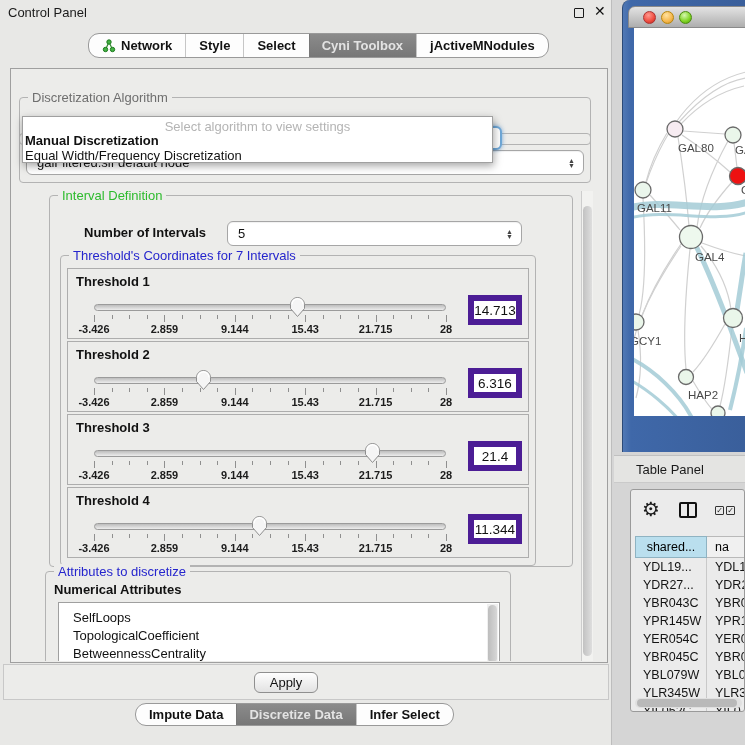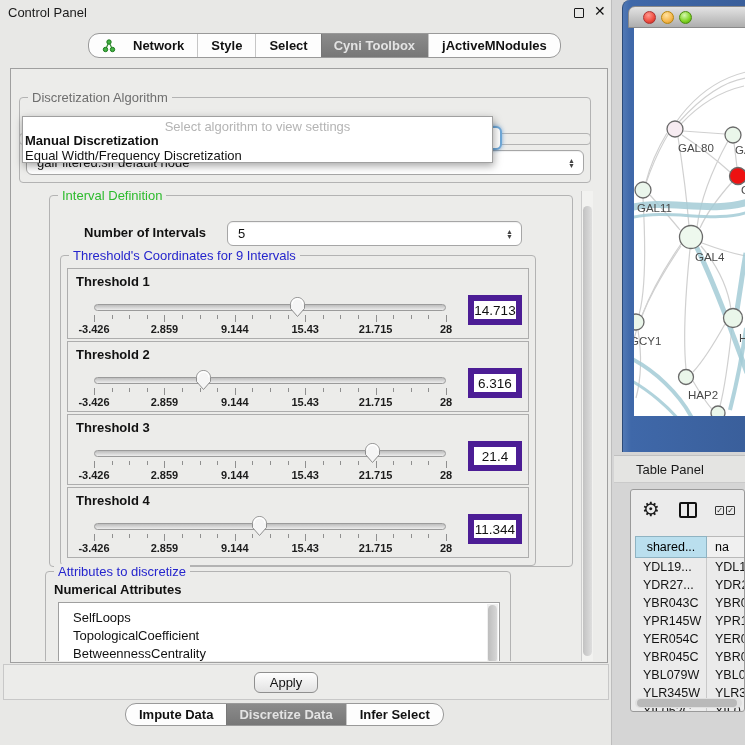--- a/index.html
+++ b/index.html
@@ -12,26 +12,26 @@
     background:#e8e8e6; border-right:1px solid #bdbdbd; }
   .cp-titlebar { position:absolute; left:0; top:0; width:100%; height:24px; }
   .cp-title { position:absolute; left:8px; top:5px; font-size:13px; color:#1a1a1a; }
   .float-box { position:absolute; left:574px; top:8px; width:10px; height:10px;
     border:1.5px solid #1a1a1a; border-radius:1px; cursor:pointer; }
   .close-x { position:absolute; left:594px; top:3px; font-size:14px; font-weight:bold; color:#111; cursor:pointer; }
 
   
   .seg { position:absolute; display:flex; align-items:stretch; background:#fdfdfd;
     border:1px solid #999; border-radius:11px; overflow:hidden; }
-  .seg .segitem { display:flex; align-items:center; gap:17px; padding:0 13px;
+  .seg .segitem { display:flex; align-items:center; gap:5px; padding:0 13px;
     font-size:13px; font-weight:600; color:#111; border-left:1px solid #c6c6c6; cursor:pointer; white-space:nowrap; }
   .seg .segitem:first-child { border-left:none; }
   .seg .segitem.sel { background:linear-gradient(#8b8b8b,#777); color:#e3e3e3; border-left-color:#777;padding-left:12px; }
   #top-tabs { left:88px; top:33px; height:25px; }
-  #bottom-tabs { left:125px; top:703px; height:23px; }
+  #bottom-tabs { left:135px; top:703px; height:23px; }
 
   
   .main-panel { position:absolute; left:10px; top:68px; width:598px; height:595px;
     border:1px solid #9f9f9f; background:#ececea; }
 
   .group { position:absolute; border:1px solid #b3b3b3; border-radius:4px; }
   .legend { position:absolute; top:-8px; left:8px; background:#ececea; padding:0 4px;
     font-size:13px; line-height:15px; white-space:nowrap; }
   .legend.gray { color:#6e6e6e; }
   .legend.green { color:#2dbb2d; }
@@ -207,21 +207,21 @@
       <div class="scroll-area">
         <div class="group int-group">
           <span class="legend green">Interval Definition</span>
           <span class="noi-label">Number of Intervals</span>
           <div class="combo noi-combo">
             <span>5</span>
             <span class="spin">▲<br>▼</span>
           </div>
 
           <div class="group thr-group">
-            <span class="legend blue">Threshold's Coordinates for 9 Intervals</span>
+            <span class="legend blue">Threshold's Coordinates for 7 Intervals</span>
 
             <div class="thr-panel tp1">
               <span class="thr-label">Threshold 1</span>
               <div class="track"></div>
               <div class="thumb" style="left: 220.604px;"><svg width="17" height="22" viewBox="0 0 17 22">
                     <path d="M1.5,8.5 A7,7 0 0 1 15.5,8.5 L15.5,12.5 L8.5,20.5 L1.5,12.5 Z" fill="#f5f5f5" stroke="#8e8e8e" stroke-width="1"></path>
                     <path d="M3,8.2 A5.5,5.5 0 0 1 14,8.2" fill="none" stroke="#ffffff" stroke-width="1.5"></path>
                   </svg></div>
               <div class="ticks">
                   <i class="major" style="left: 0%;"></i>

